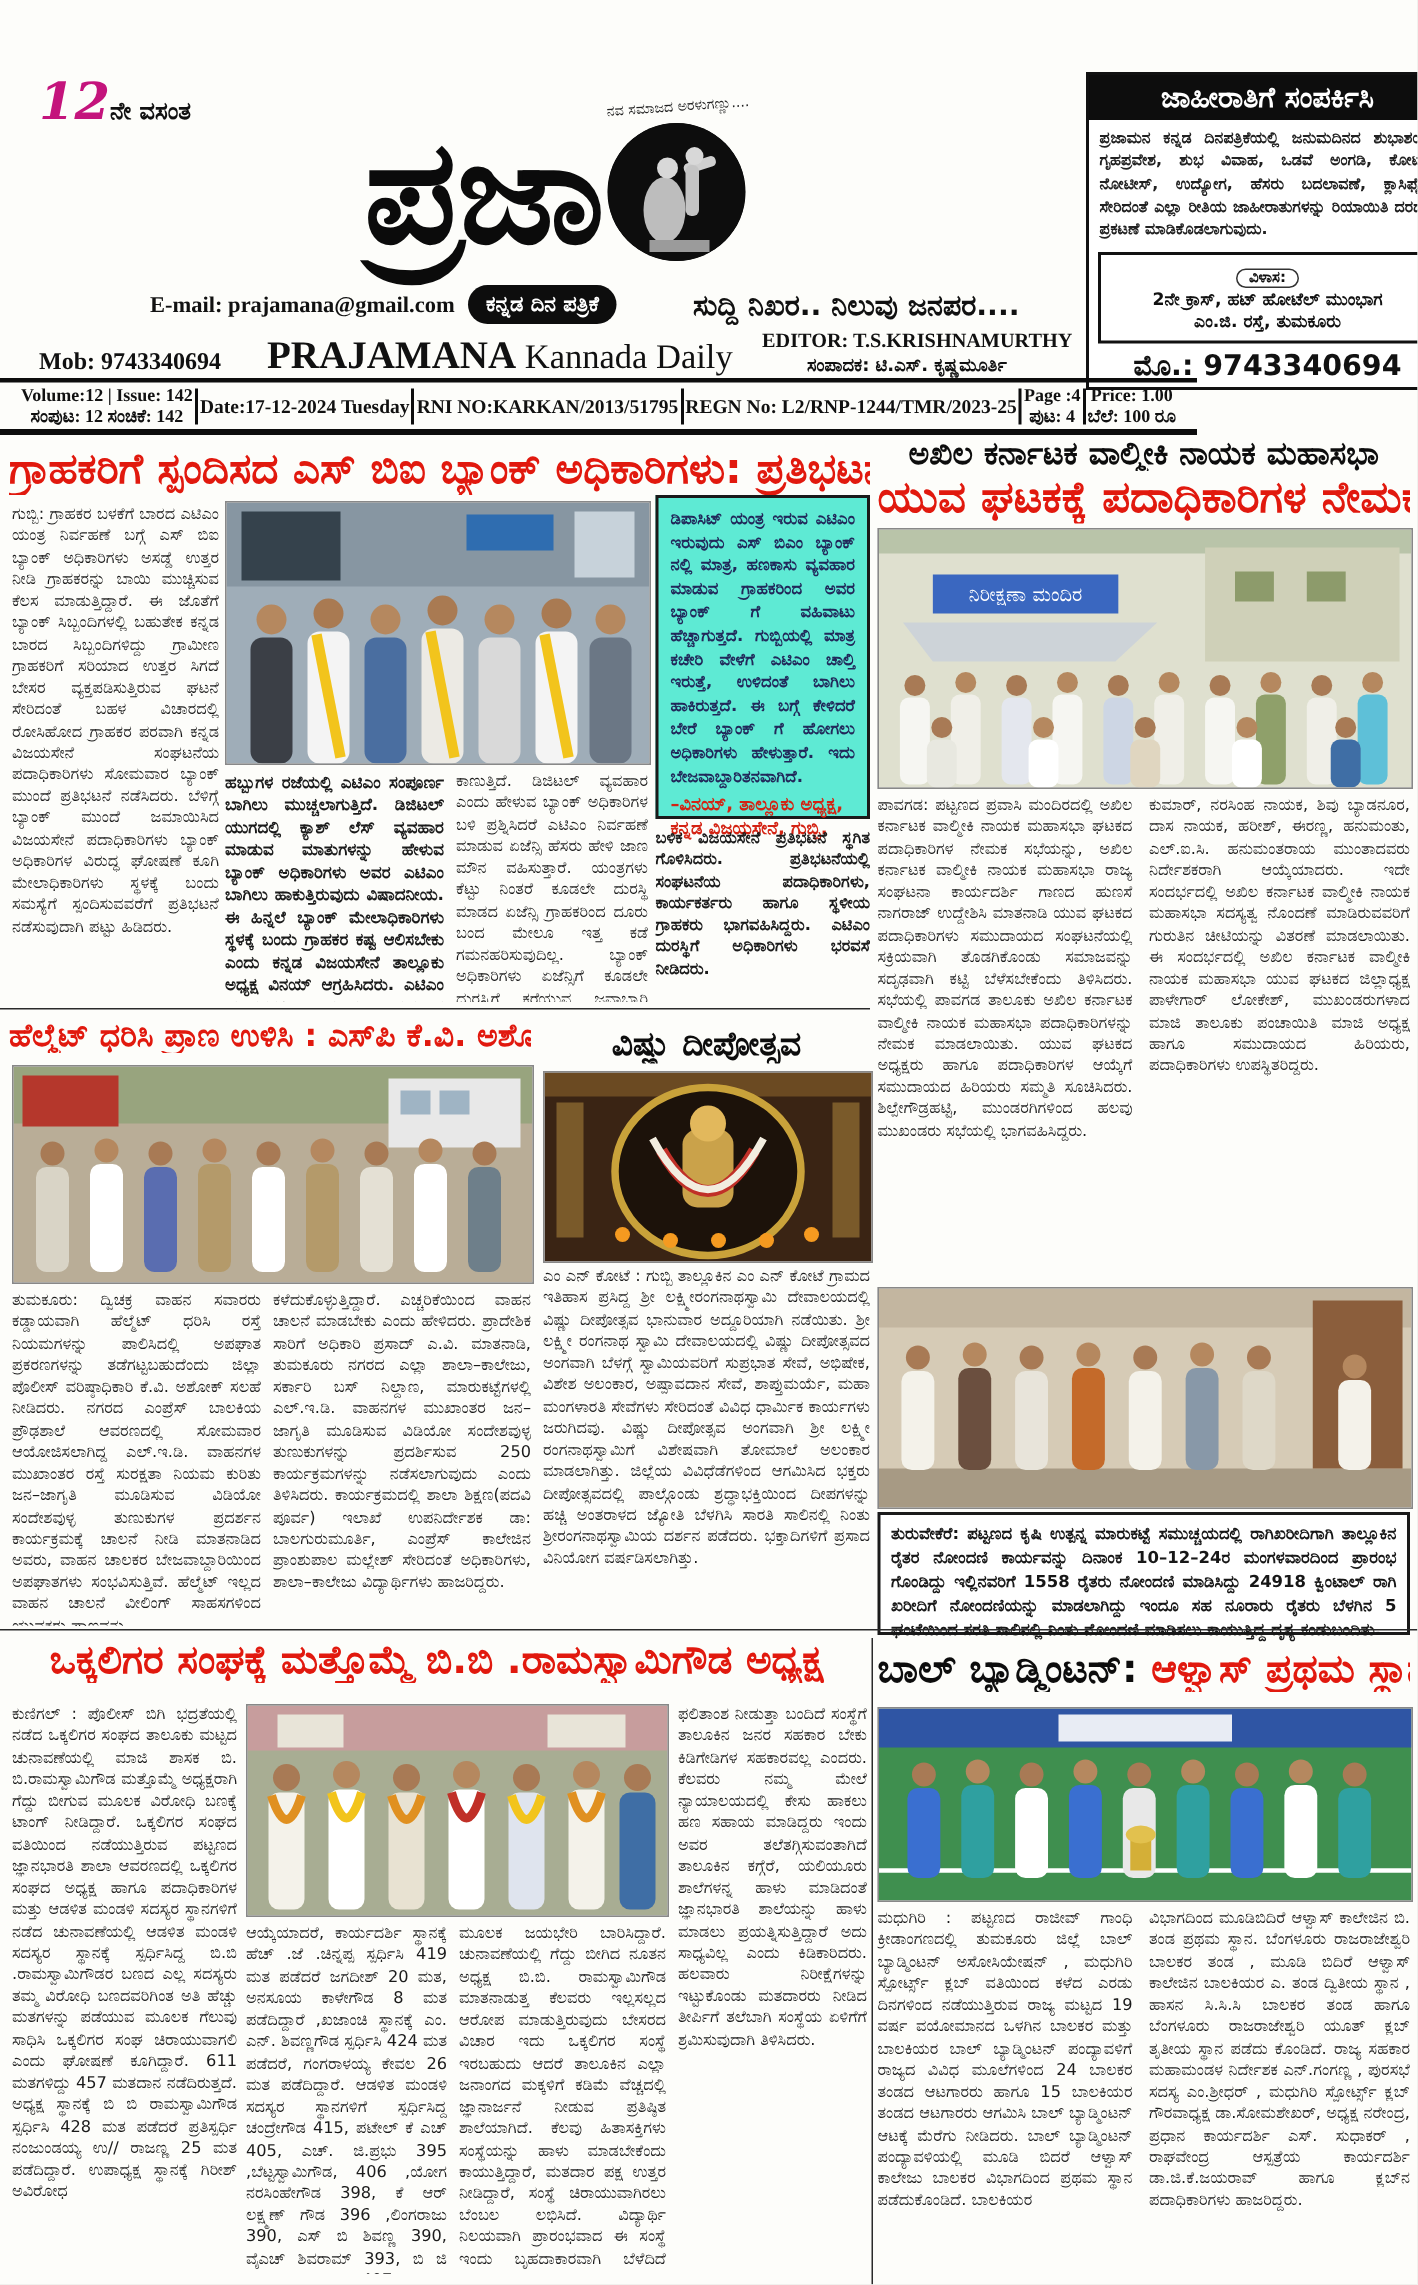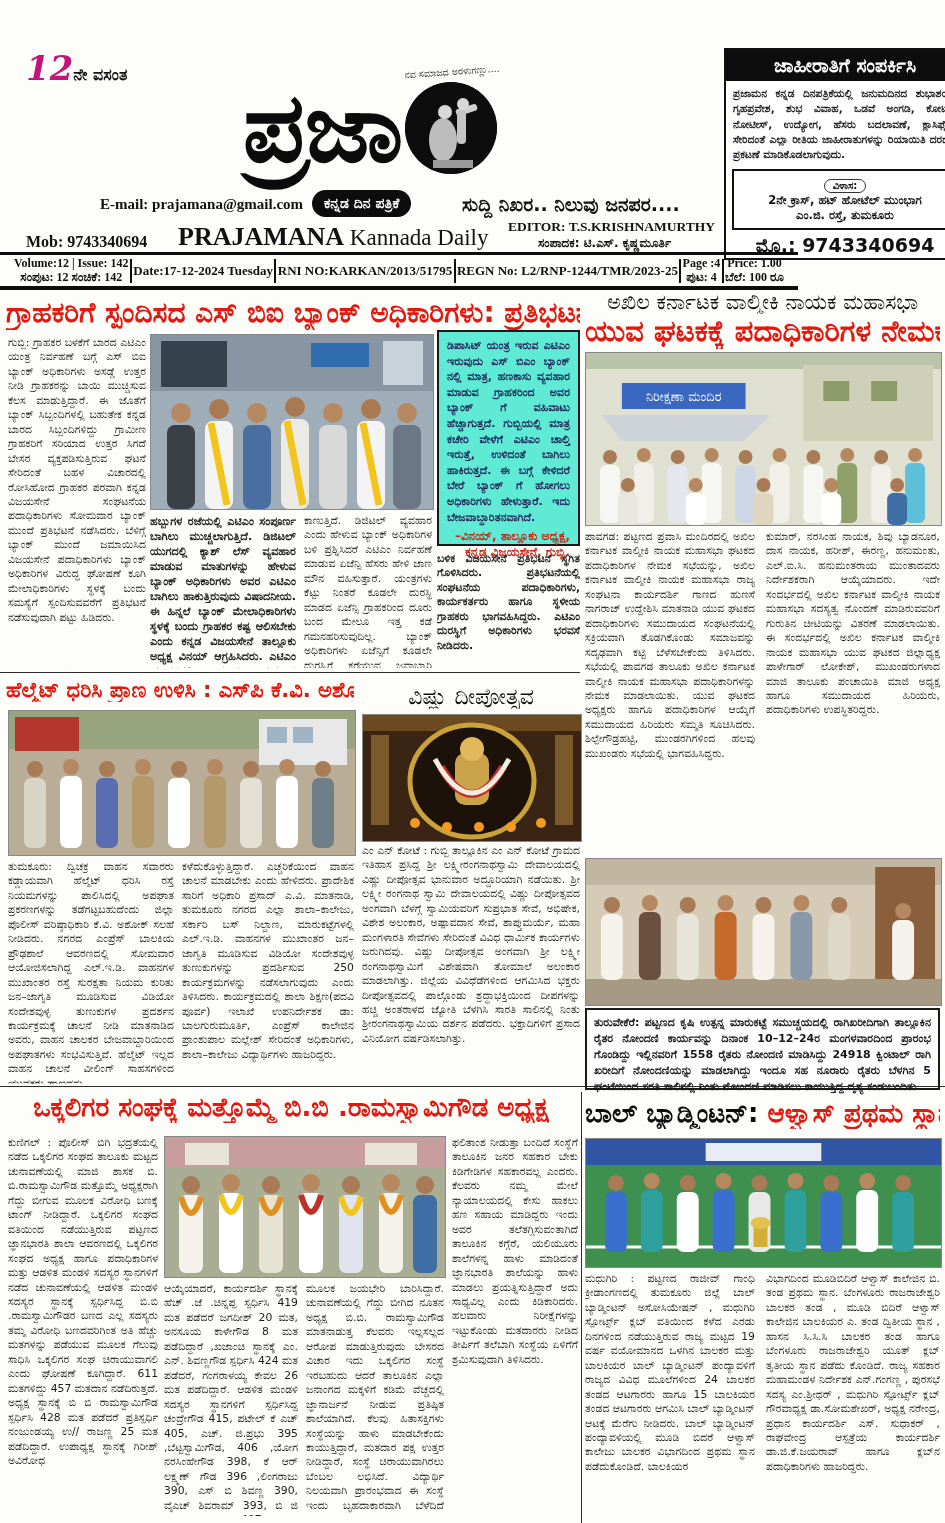--- a/index.html
+++ b/index.html
@@ -32,30 +32,30 @@
   .addr-line{font-size:11.5px;font-weight:bold;line-height:1.35;}
   .adbox-phone{text-align:center;font-size:19px;font-weight:bold;padding-top:2px;}
   
   .infobar{left:0;top:252px;width:798px;height:38px;border-top:3px solid #0d0d0d;border-bottom:4px solid #0d0d0d;
            display:flex;align-items:center;justify-content:space-between;padding:0 14px;box-sizing:border-box;
            font-family:"Liberation Serif",serif;font-weight:bold;font-size:13px;}
   .ib-stack{display:flex;flex-direction:column;line-height:1.15;font-size:12px;text-align:center;}
   .ib-sep{width:2px;height:24px;background:#0d0d0d;}
   
   .hl-red{color:#e1190e;font-weight:900;white-space:nowrap;overflow:hidden;text-align:center;}
-  .hl-black{color:#0d0d0d;font-weight:400;white-space:nowrap;overflow:hidden;text-align:center;}
+  .hl-black{color:#0d0d0d;font-weight:700;white-space:nowrap;overflow:hidden;text-align:center;}
   .body-col{font-size:10.8px;line-height:1.34;text-align:justify;color:#1b1b1b;overflow:hidden;}
   .photo{border:1px solid #888;background:#ccc;overflow:hidden;}
   .photo svg{display:block;width:100%;height:100%;}
   .rule-h{background:#2a2a2a;height:1px;}
   .rule-v{background:#2a2a2a;width:1px;}
   
   .quote-box{border:2px solid #1a1a1a;background:#5eead4;padding:6px 8px;box-sizing:border-box;}
   .quote-body{font-size:11px;line-height:1.42;font-weight:bold;color:#21285a;text-align:justify;}
-  .quote-attr{color:#d42313;font-weight:bold;font-size:12px;line-height:1.3;margin-top:4px;text-align:right;}
+  .quote-attr{color:#d42313;font-weight:bold;font-size:12px;line-height:1.3;margin-top:4px;}
   
   .cap-box{border:2px solid #1a1a1a;background:#fff;padding:5px 7px;box-sizing:border-box;
            font-size:11px;font-weight:bold;line-height:1.45;text-align:justify;color:#171717;}
 </style>
 </head>
 <body>
 
 <div class="page">
 
   <div class="abs anniv">

